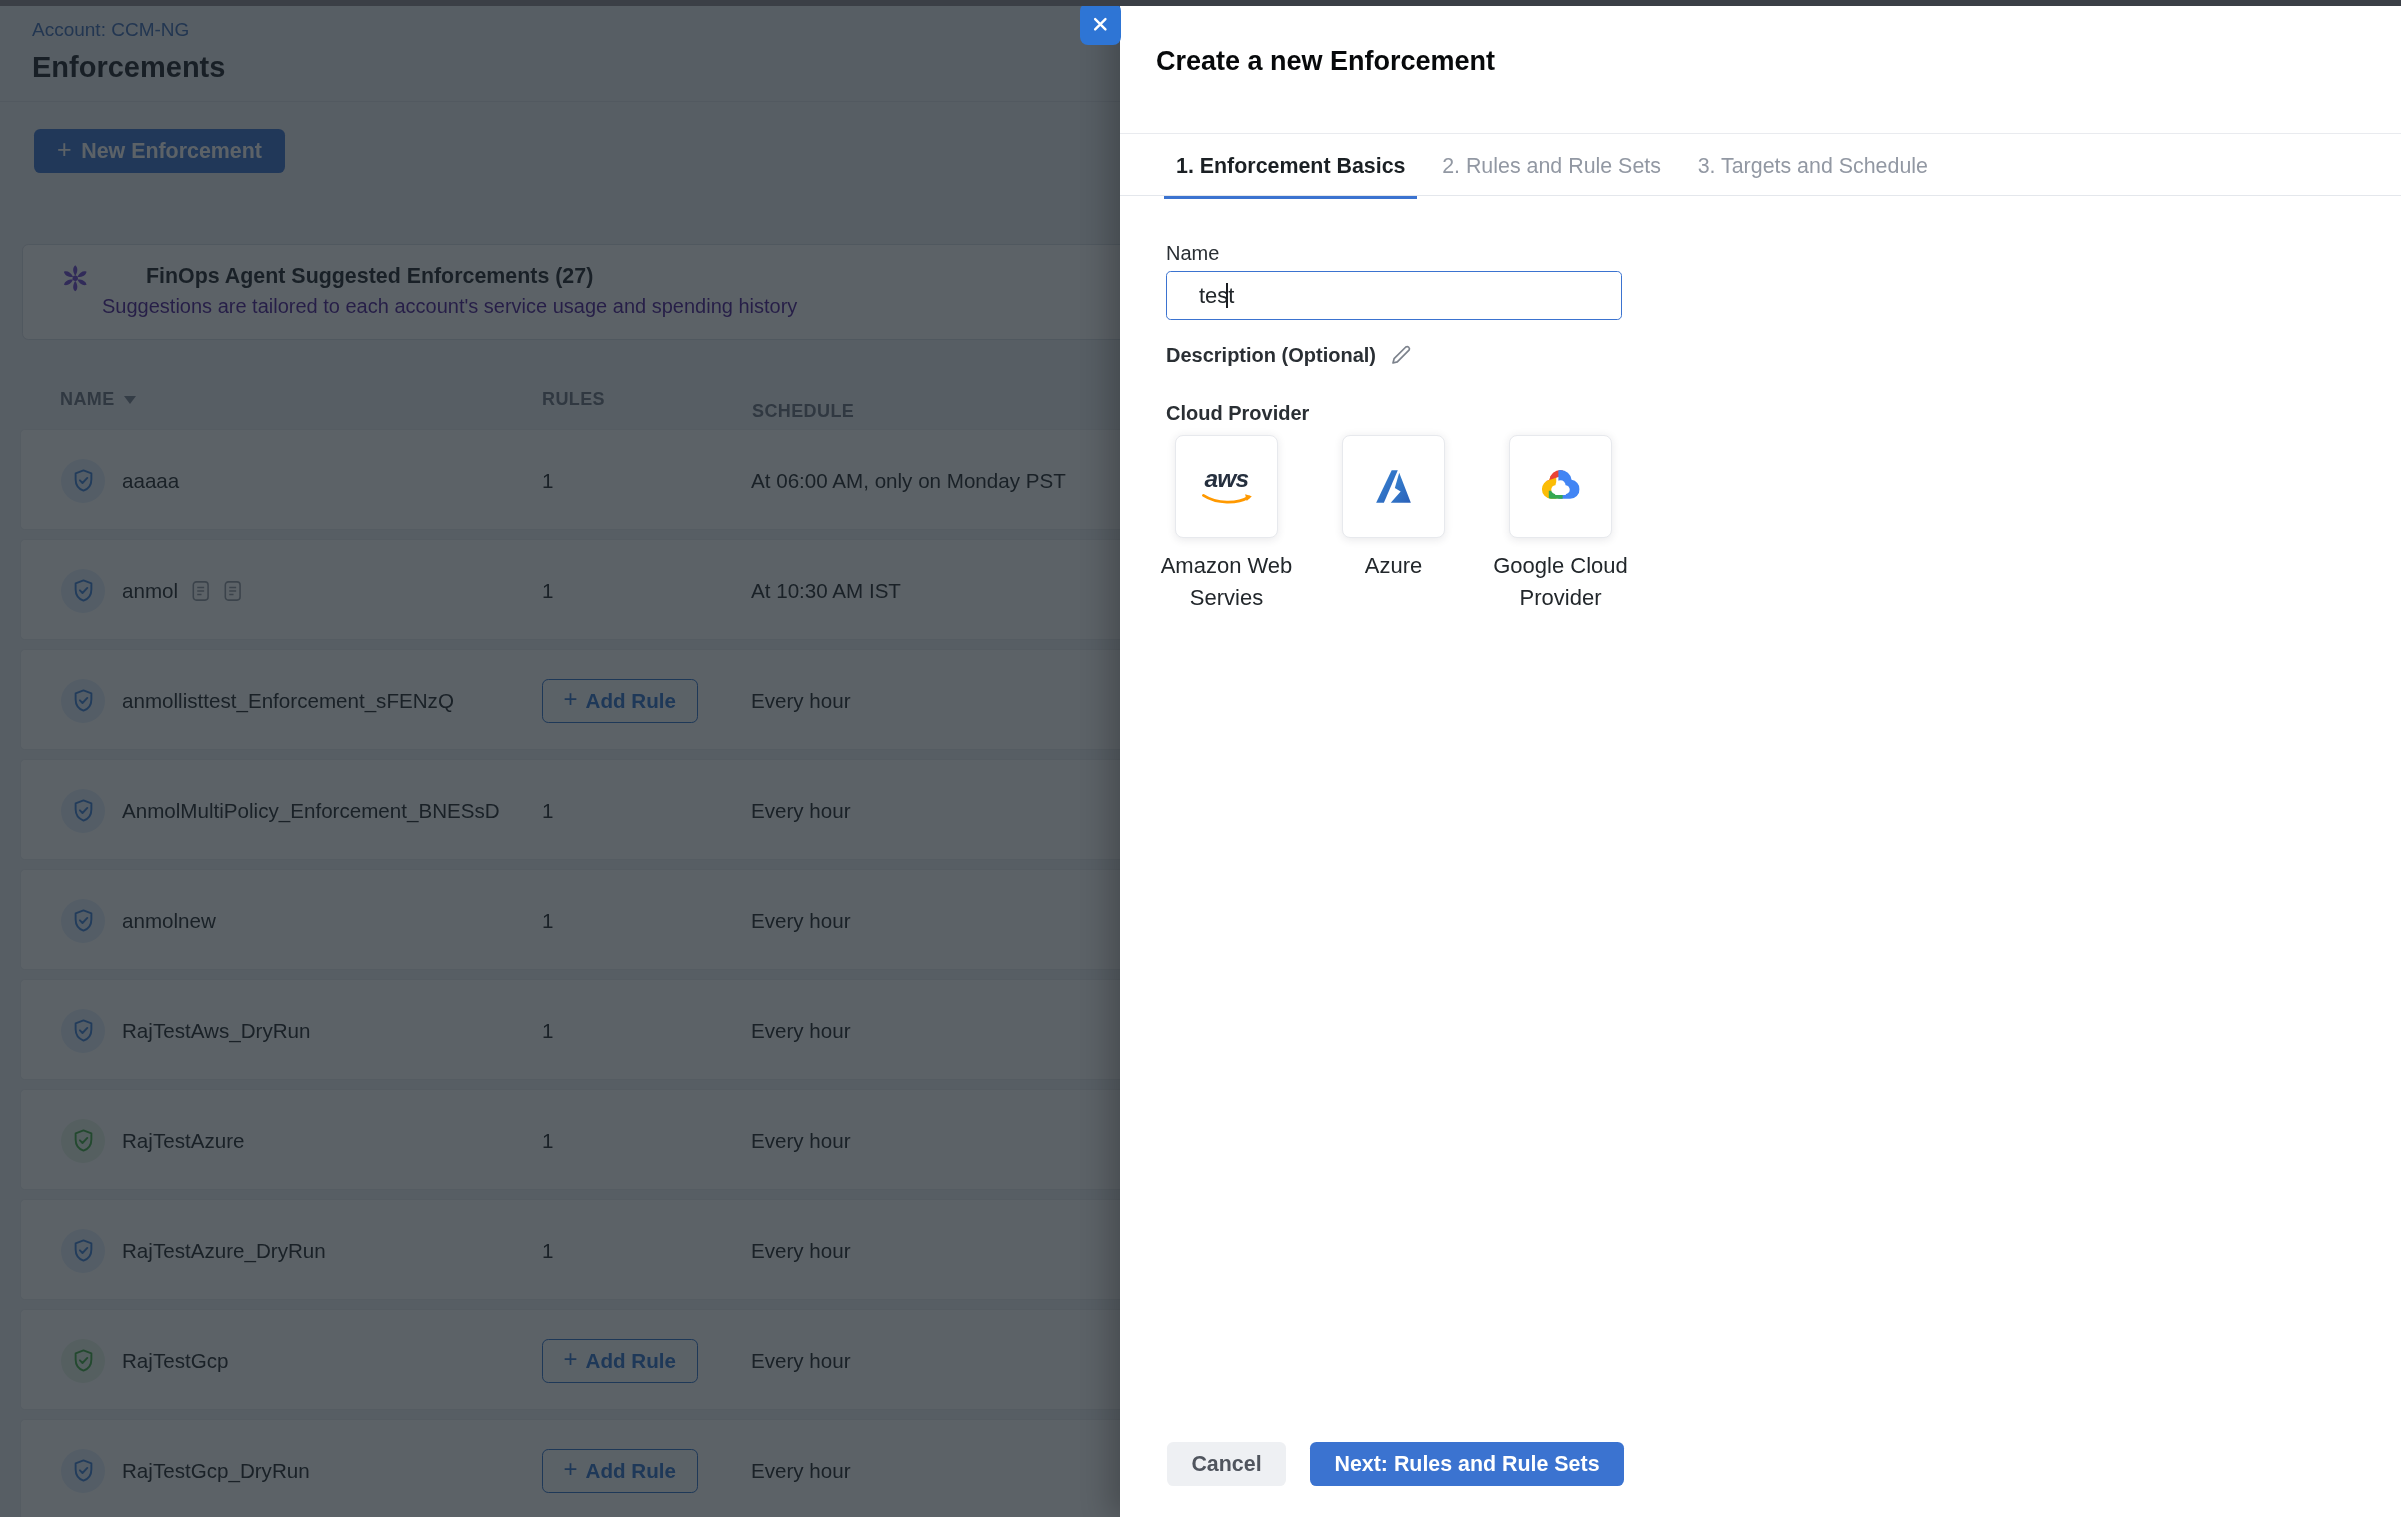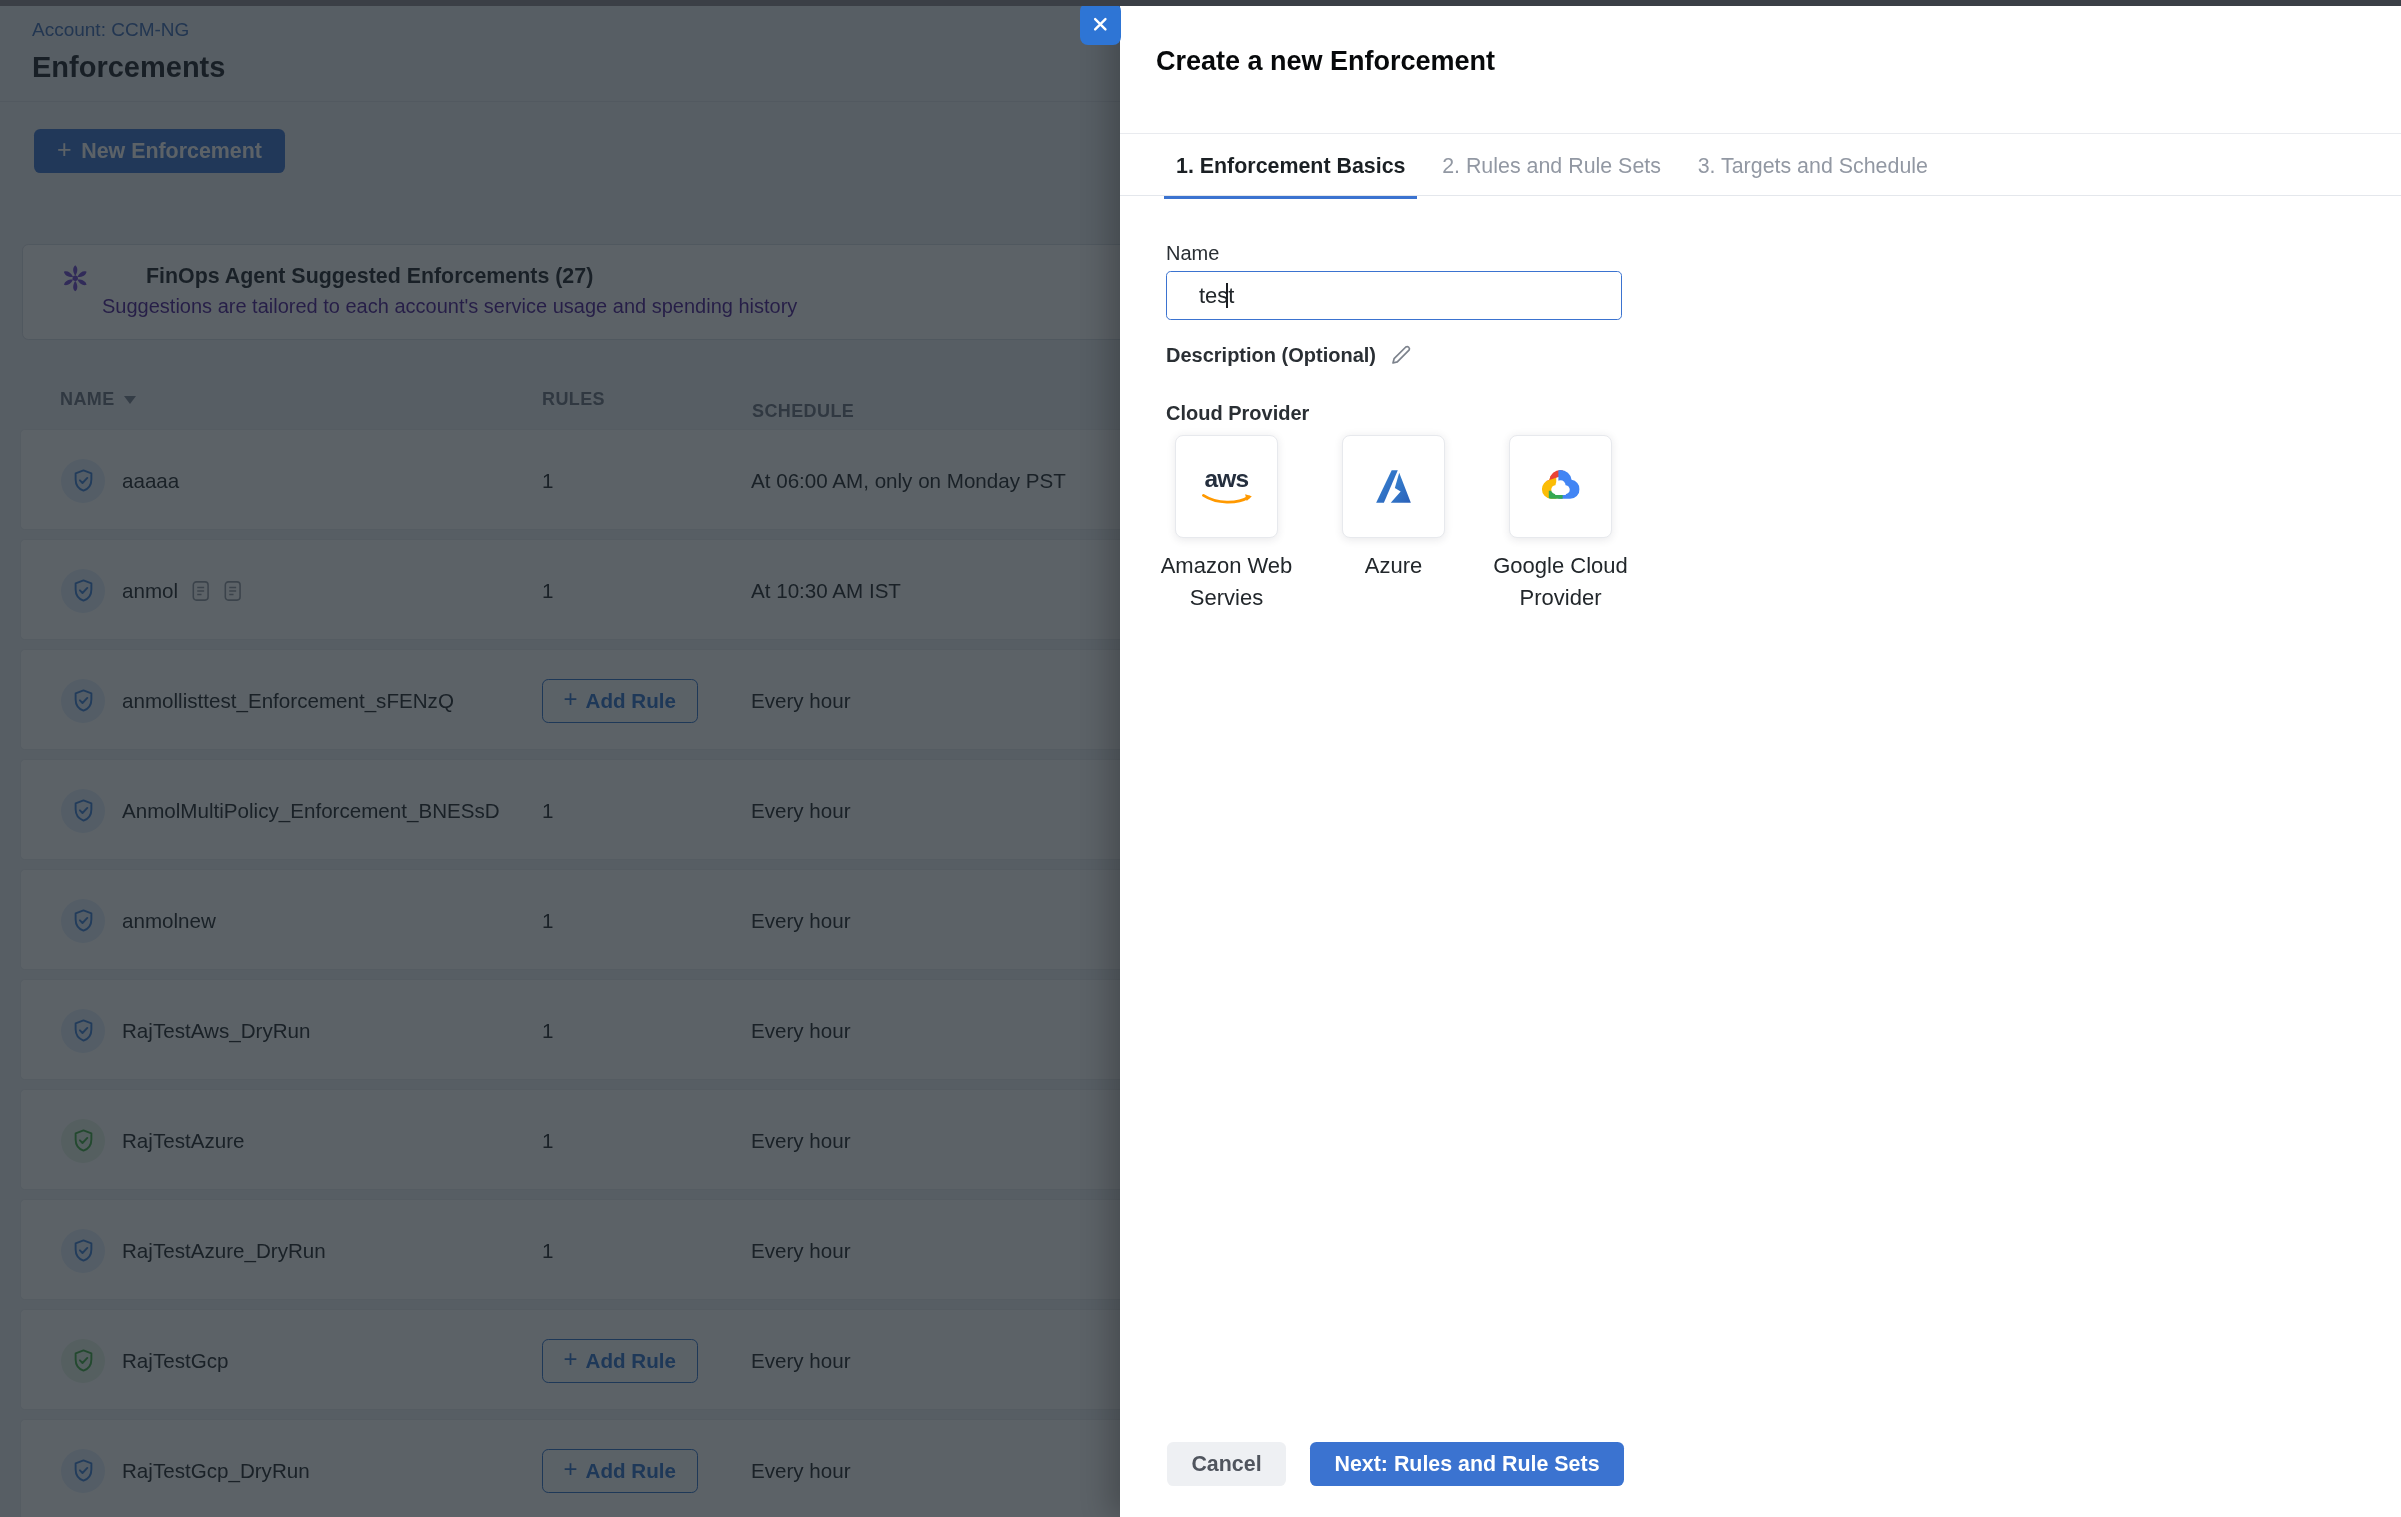--- a/index.html
+++ b/index.html
@@ -87,21 +87,21 @@
 
   .lbl-provider { position:absolute; left:46px; top:402px; font-weight:600; }
 
   .providers { position:absolute; left:55px; top:435px; display:flex; gap:64px; }
   .provider { position:relative; width:103px; }
   .pcard { width:103px; height:103px; background:#fff; border:0.8px solid #e7e9ed; border-radius:8px;
            box-shadow:0 1.6px 8px rgba(40,41,61,.10); display:flex; align-items:center;
            justify-content:center; cursor:pointer; }
   .plabel { position:absolute; top:115px; left:50%; transform:translateX(-50%); width:146px;
             text-align:center; font-size:22px; line-height:32px; color:#22272b; }
-  .aws-logo { display:flex; flex-direction:column; align-items:center; }
+  .aws-logo { display:flex; flex-direction:column; align-items:center;font-style:italic; }
   .aws-logo .aws-word { font-size:24.5px; font-weight:700; color:#252f3e; letter-spacing:-0.8px; line-height:24px; }
   .aws-logo svg { width:52px; height:12.7px; margin-top:1.6px; }
 
   .drawer-footer { position:absolute; left:0; top:1442px; width:100%; height:44px; }
   .btn-cancel { position:absolute; left:47px; top:0; width:119px; height:44px; border:none;
                 border-radius:6.3px; background:#eef0f3; color:#50555e; font-size:21.4px;
                 font-weight:600; cursor:pointer; }
   .btn-next { position:absolute; left:190px; top:0; width:314px; height:44px; border:none;
               border-radius:6.3px; background:#3b73d0; color:#ffffff; font-size:21.4px;
               font-weight:700; cursor:pointer; }

